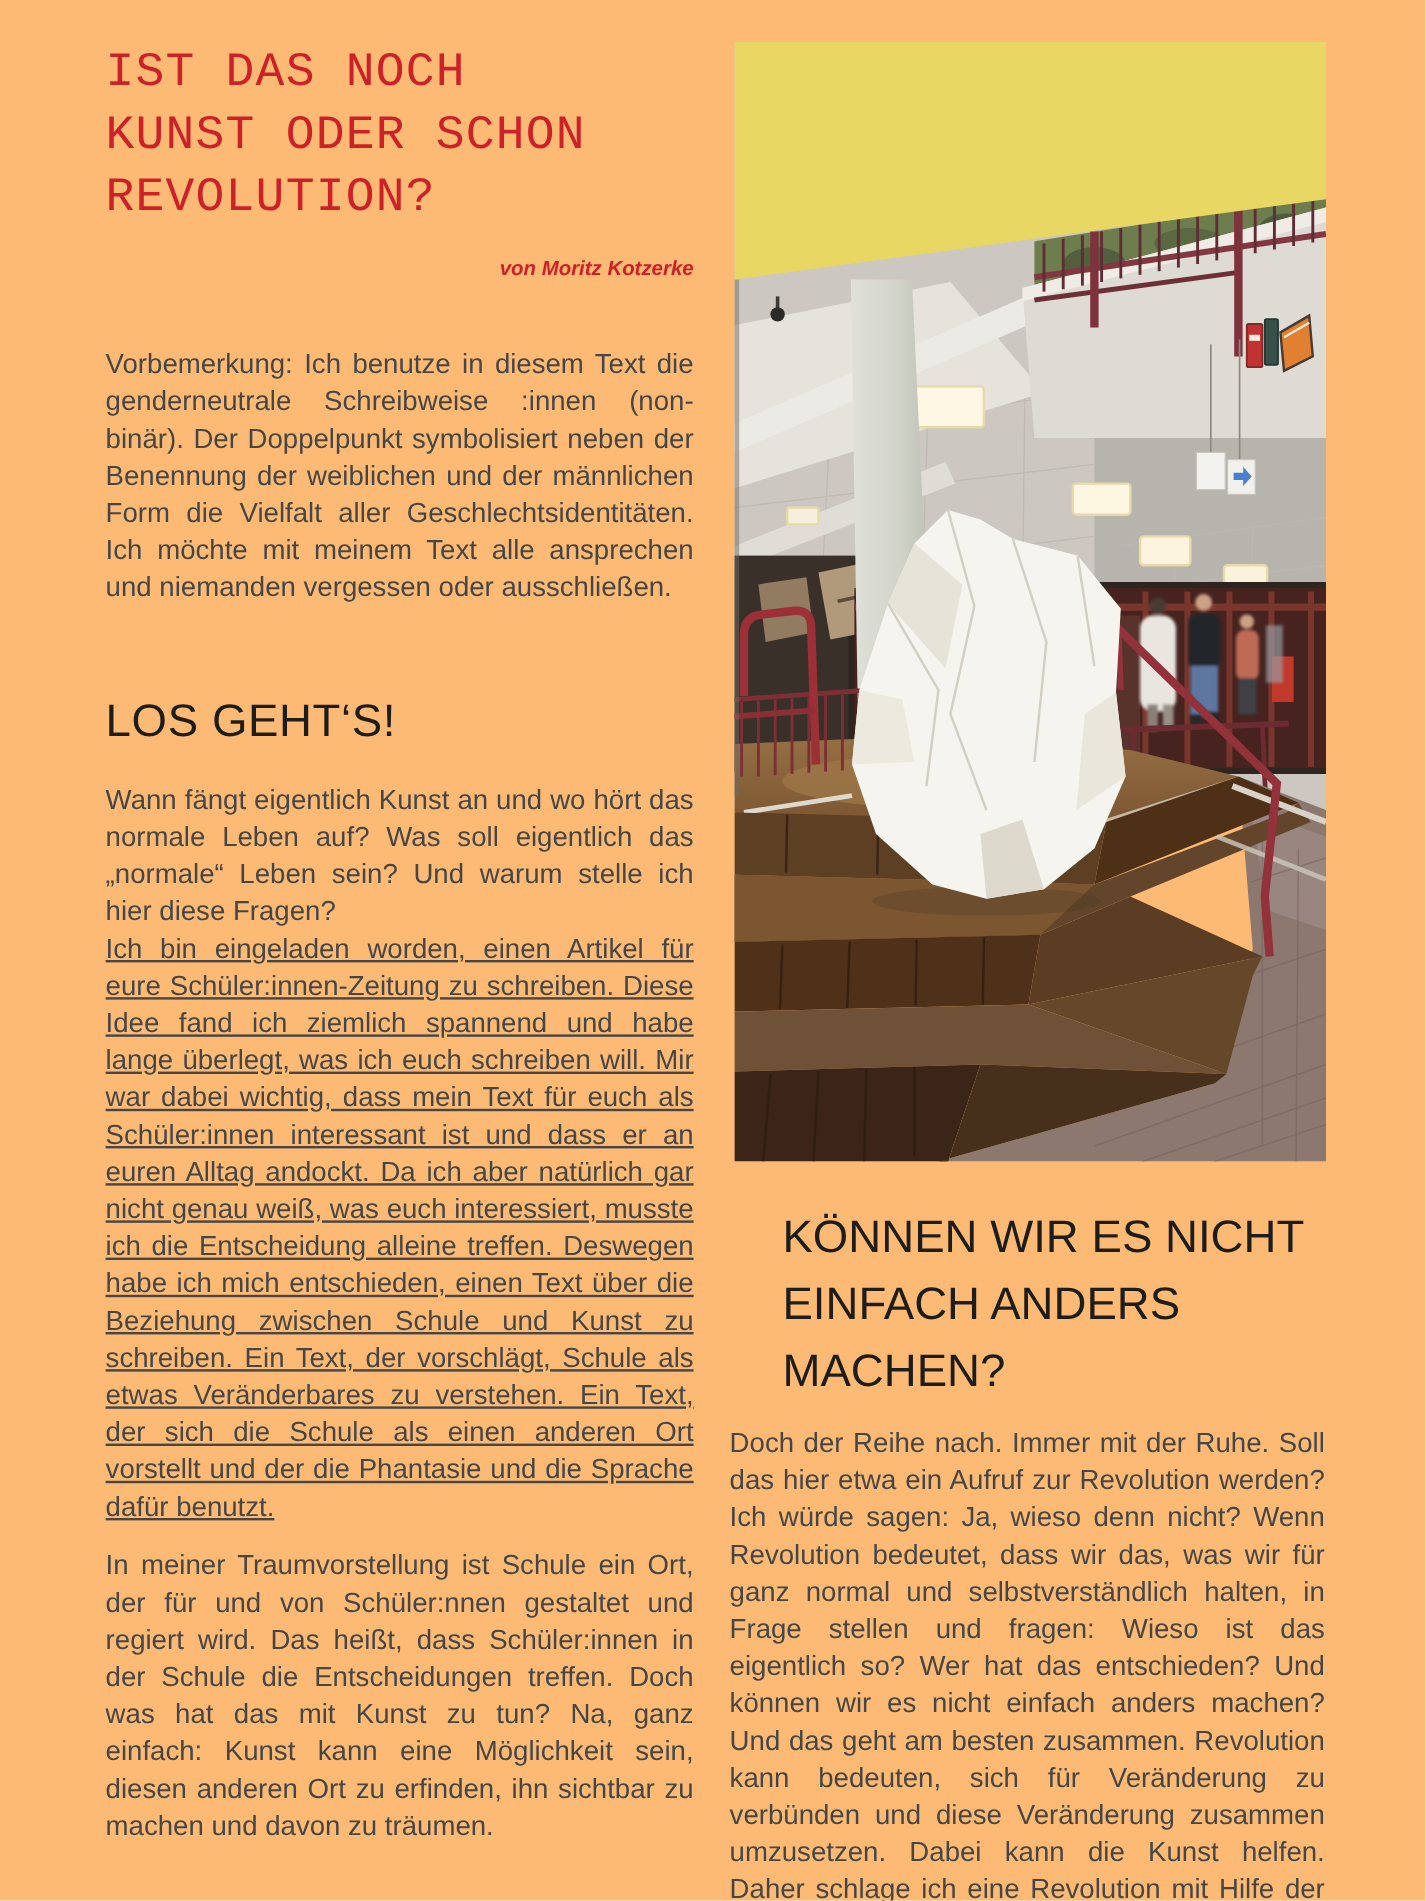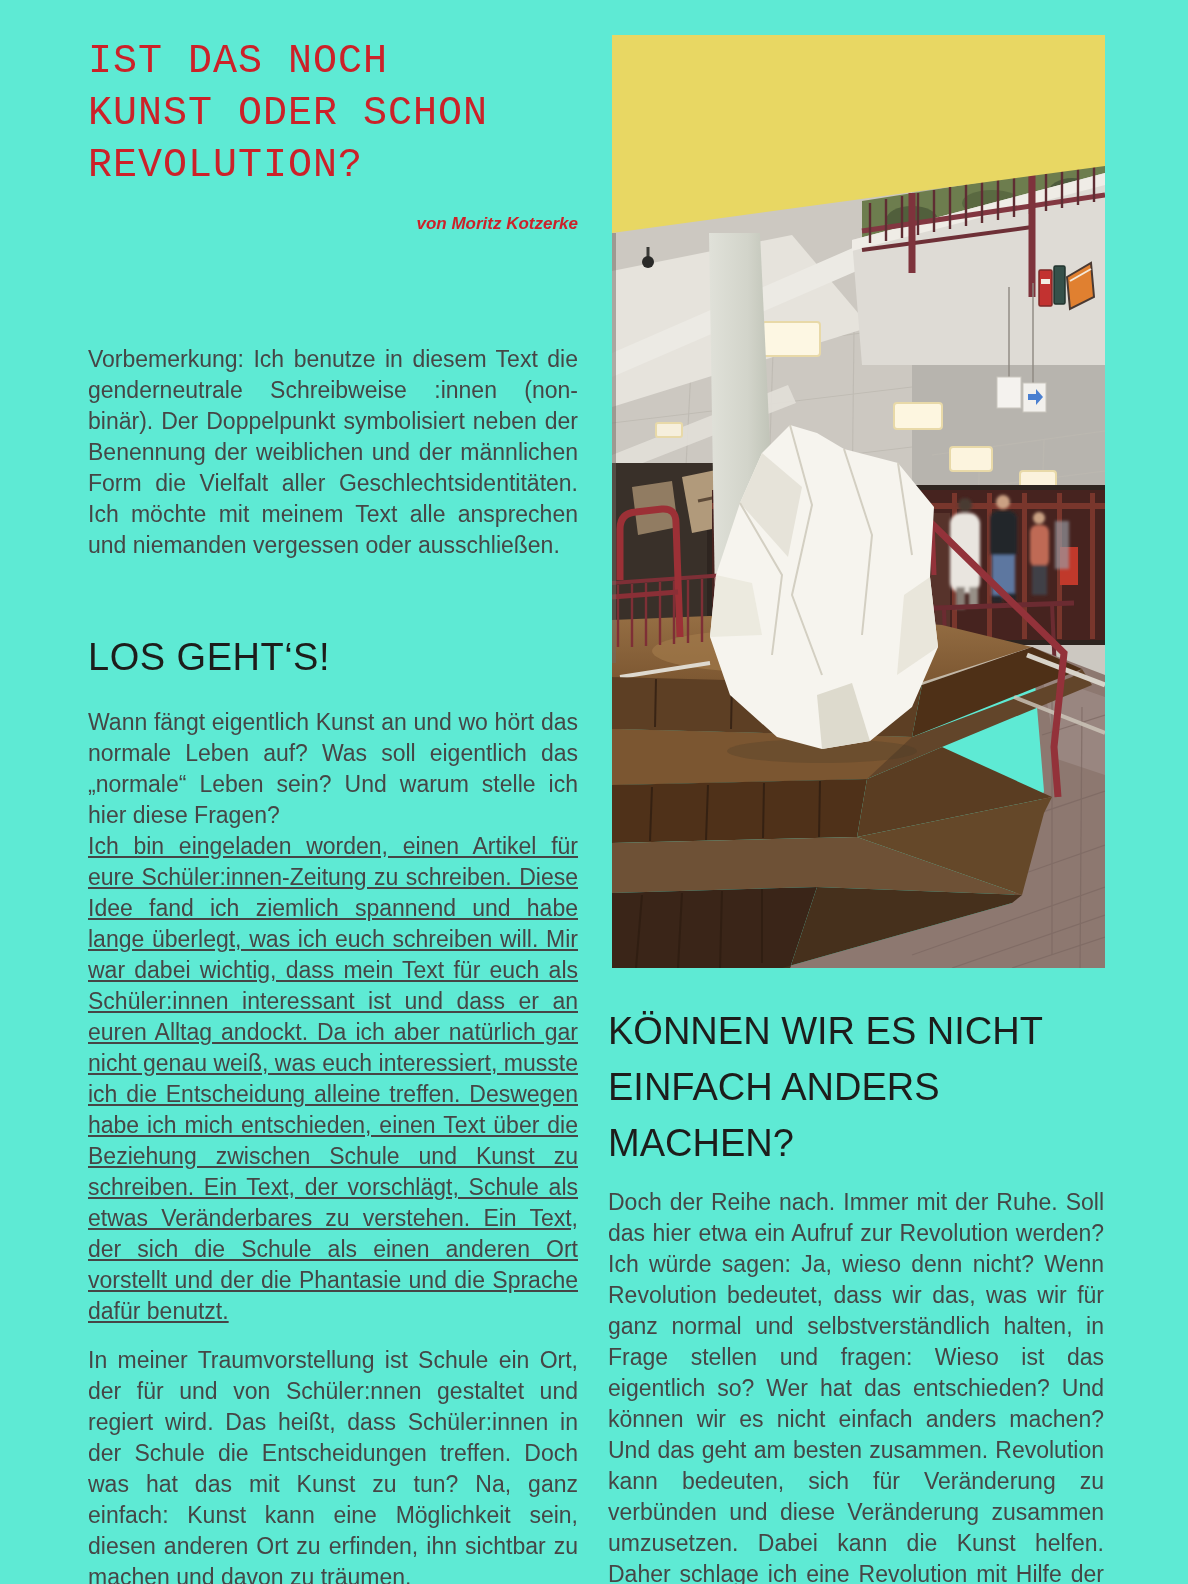--- a/index.html
+++ b/index.html
@@ -1,49 +1,49 @@
 <!DOCTYPE html>
 <html lang="de"><head>
 <meta charset="utf-8">
 <style>
   html,body{margin:0;padding:0;background:#fff;}
   #page{
-    position:relative;width:1188px;height:1584px;background:#5eead4;
+    position:relative;width:1188px;height:1584px;background:#fdba74;
     overflow:hidden;font-family:"Liberation Sans",sans-serif;
   }
   
   .col-left{position:absolute;left:88px;top:36px;width:490px;}
   .main-title{
     font-family:"Liberation Mono","DejaVu Sans Mono",monospace;
     font-size:40px;line-height:52px;letter-spacing:1px;
     color:#cc2129;white-space:pre-line;font-weight:500;
   }
   .byline{
     margin-top:16px;text-align:right;color:#cc2129;
     font-size:17px;font-style:italic;font-weight:bold;line-height:32px;
   }
   .bodytext{
     font-size:23px;line-height:31px;color:#464646;font-weight:300;
     text-align:justify;margin:0;
   }
-  .intro{margin-top:104px;}
+  .intro{margin-top:48px;}
   .h-sec{
     font-family:Liberation Sans, sans-serif;
     font-size:38px;line-height:46px;color:#1d1d1b;font-weight:500;
     white-space:pre-line;letter-spacing:0.5px;
   }
   .h-left{margin-top:73px;}
   .p1{margin-top:27px;}
   .p2{text-decoration:underline;}
   .p3{margin-top:18px;}
   
   .photo-wrap{position:absolute;left:612px;top:35px;width:493px;height:933px;}
   .photo-wrap svg{display:block;width:100%;height:100%;}
   .col-right{position:absolute;left:608px;top:1003px;width:496px;}
-  .h-right{font-size:38px;line-height:56px;letter-spacing:0;}
+  .h-right{font-size:38px;line-height:56px;letter-spacing:0;margin-left:44px;}
   .pr{margin-top:16px;}
 </style>
 </head>
 <body>
 
 <div id="page">
 
   <div class="col-left">
     <div class="main-title">IST DAS NOCH
 KUNST ODER SCHON

